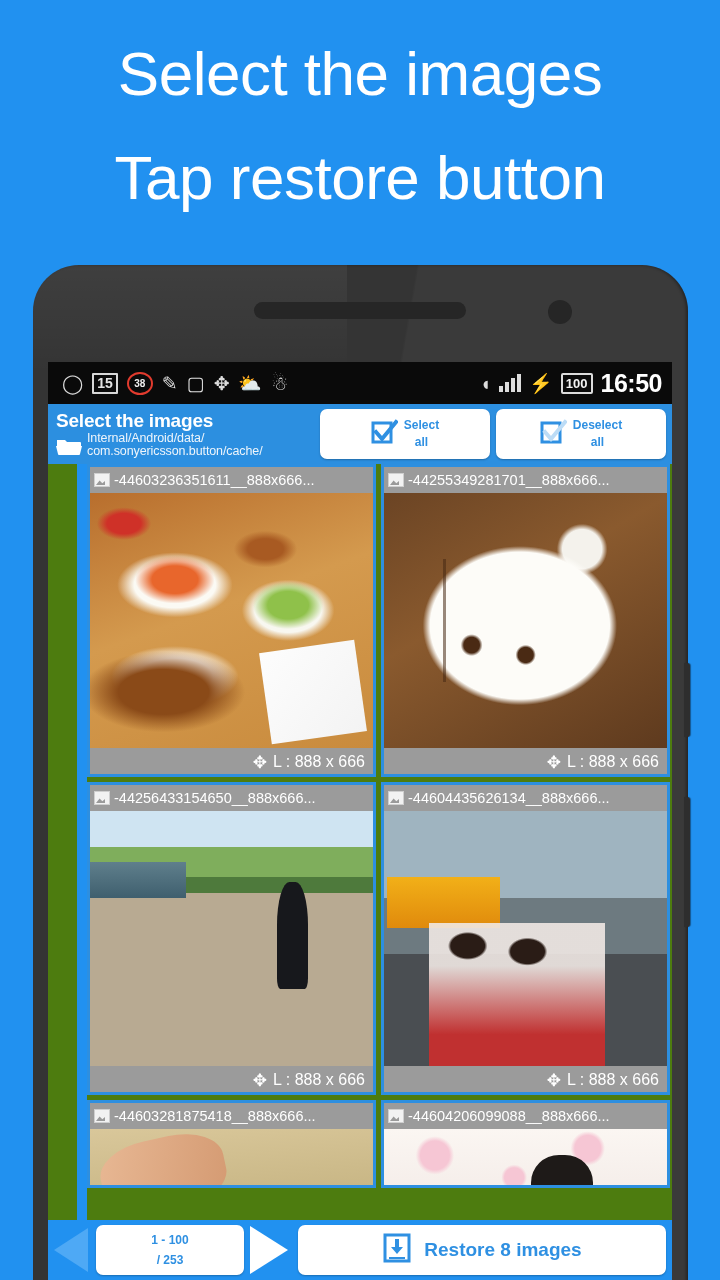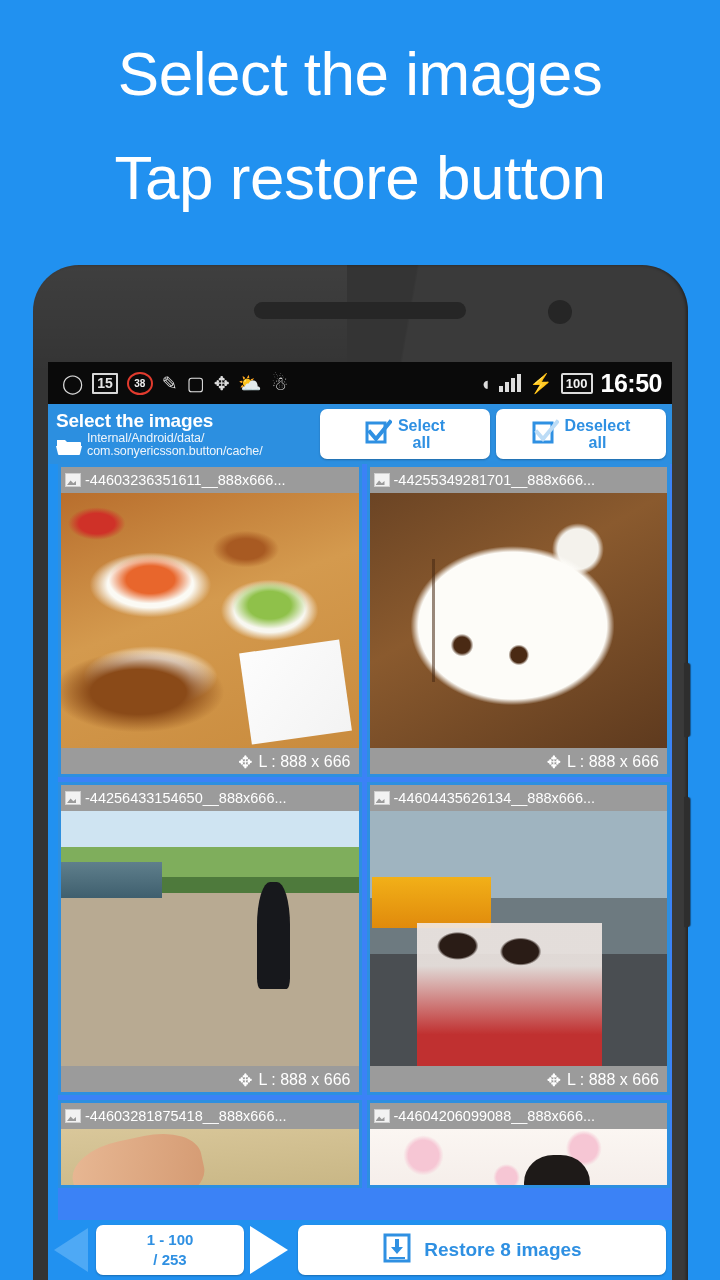--- a/index.html
+++ b/index.html
@@ -115,30 +115,31 @@
     letter-spacing: -0.1px; font-weight: 400;
   }
   .hdr-btn {
     background: #ffffff; border-radius: 7px;
     height: 50px; flex: 1;
     display: flex; align-items: center; justify-content: center;
     gap: 6px; padding: 0 4px;
     box-shadow: 0 1px 2px rgba(0,0,0,.25);
   }
   .hdr-btn-label {
-    color: #2f90e2; font-size: 16px; font-weight: 700;
+    color: #2f90e2; font-size: 12px; font-weight: 700;
     line-height: 17px; text-align: center;
   }
 
   
   .gridwrap {
     position: relative;
     height: 756px; width: 100%;
-    background: #3b82f6;
+    background: #4d7c0f;
     display: flex;
+    padding-left: 29px;
   }
   .scroll-gutter { width: 10px; background: #2191f0; }
   .grid {
     flex: 1; display: grid;
     grid-template-columns: 1fr 1fr;
     gap: 5px 5px; padding: 0 2px 0 0;
     align-content: start;
   }
   .tile {
     border: 3px solid #2d8fe0;
@@ -193,21 +194,21 @@
     border-left: 38px solid #ffffff; margin: 0 6px 0 2px;
   }
   .page-btn {
     background: #ffffff; border-radius: 7px;
     width: 148px; height: 50px;
     display: flex; flex-direction: column;
     align-items: center; justify-content: center;
     box-shadow: 0 1px 2px rgba(0,0,0,.25);
   }
   .page-btn div {
-    color: #2f90e2; font-size: 15px; font-weight: 700; line-height: 20px;
+    color: #2f90e2; font-size: 12px; font-weight: 700; line-height: 20px;
   }
   .restore-btn {
     background: #ffffff; border-radius: 7px;
     flex: 1; height: 50px;
     display: flex; align-items: center; justify-content: center;
     gap: 12px; box-shadow: 0 1px 2px rgba(0,0,0,.25);
   }
   .restore-label { color: #2f90e2; font-size: 19px; font-weight: 700; }
 
   

